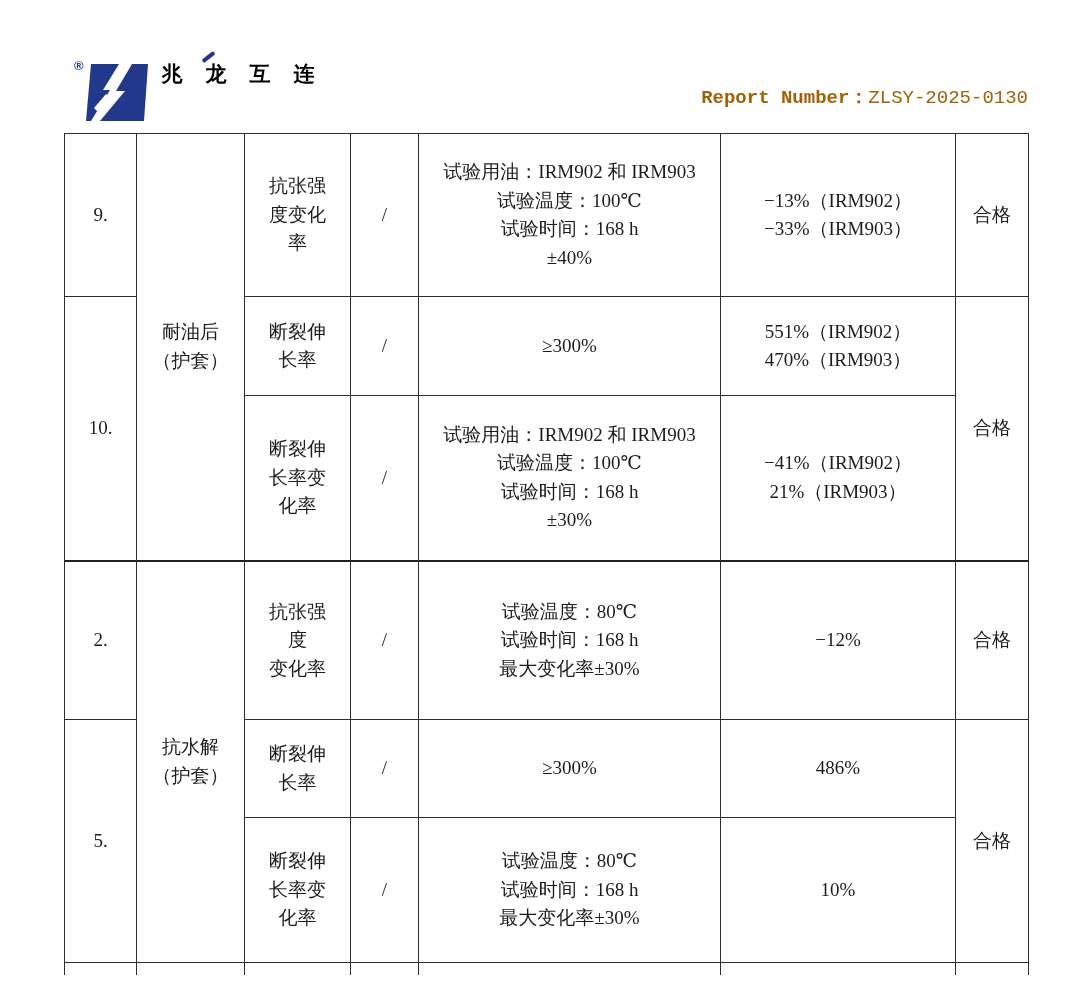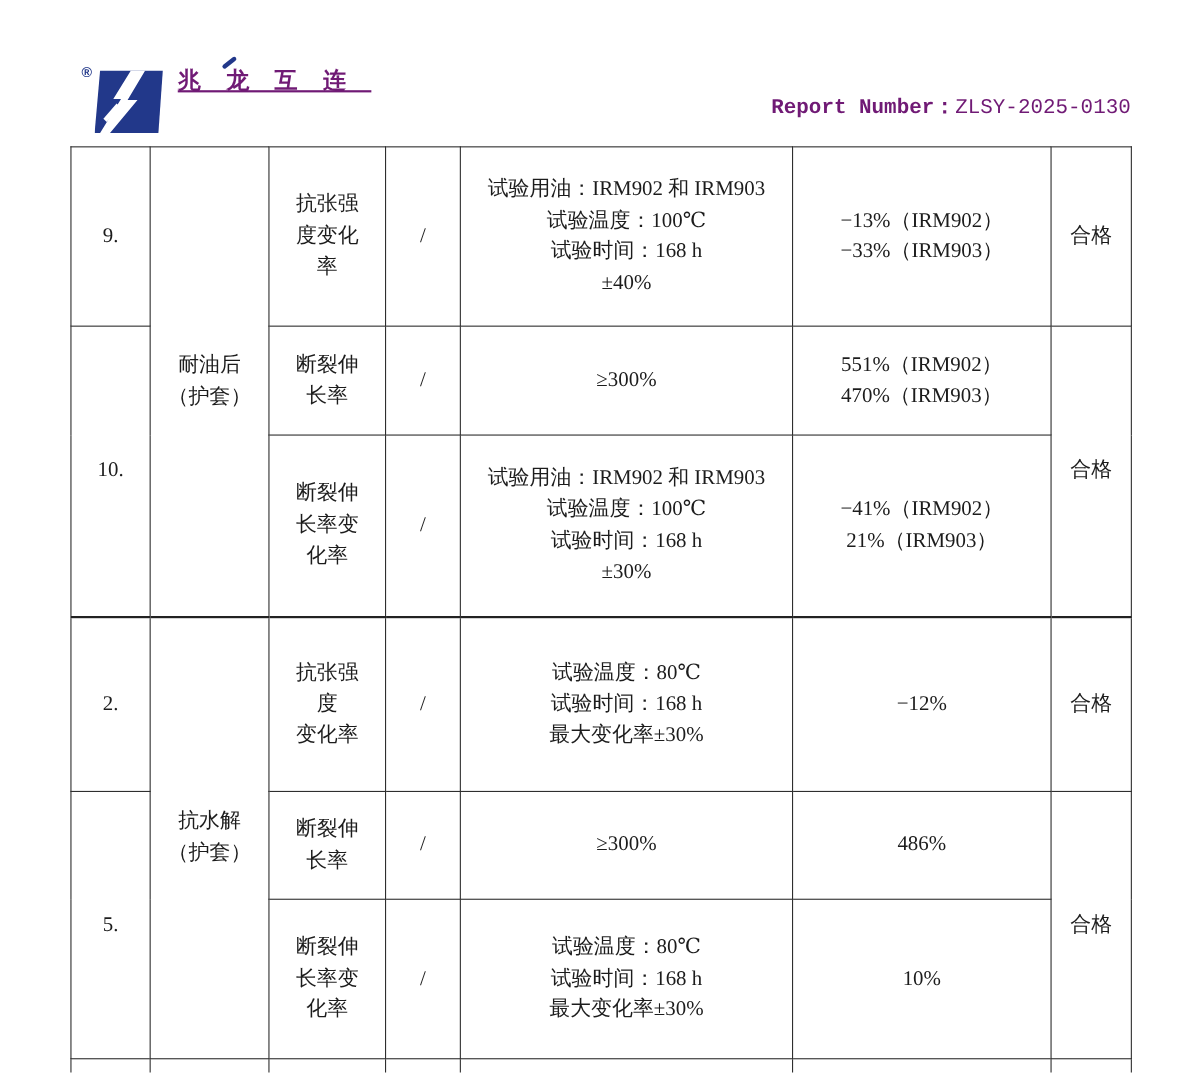--- a/index.html
+++ b/index.html
@@ -26,26 +26,26 @@
     font-weight:bold;font-size:31px;line-height:30px;
     letter-spacing:-1px;color:#22388a;
   }
   .logo-accent{
     position:absolute;left:127px;top:-5px;width:15px;height:4px;
     background:#22388a;border-radius:2px;transform:rotate(-38deg);
   }
   .brand-cjk{
     font-family:"Liberation Sans","DejaVu Sans",sans-serif;
     font-weight:bold;font-size:21px;line-height:24px;
-    letter-spacing:23px;color:#701a75;margin-top:2px;white-space:nowrap;text-decoration:underline;
+    letter-spacing:23px;color:#000000;margin-top:2px;white-space:nowrap;
   }
   .report-number{
     position:absolute;right:64px;top:84px;
     font-family:"Liberation Mono","DejaVu Sans Mono",monospace;
-    font-size:19px;white-space:nowrap;color:#701a75;
+    font-size:19px;white-space:nowrap;color:#a16207;
   }
   .report-number .label{font-weight:bold;}
   .report-number .value{font-weight:normal;}
 
   
   table.report{
     position:absolute;left:64px;top:133px;
     width:964px;border-collapse:collapse;table-layout:fixed;
   }
   table.report td{

